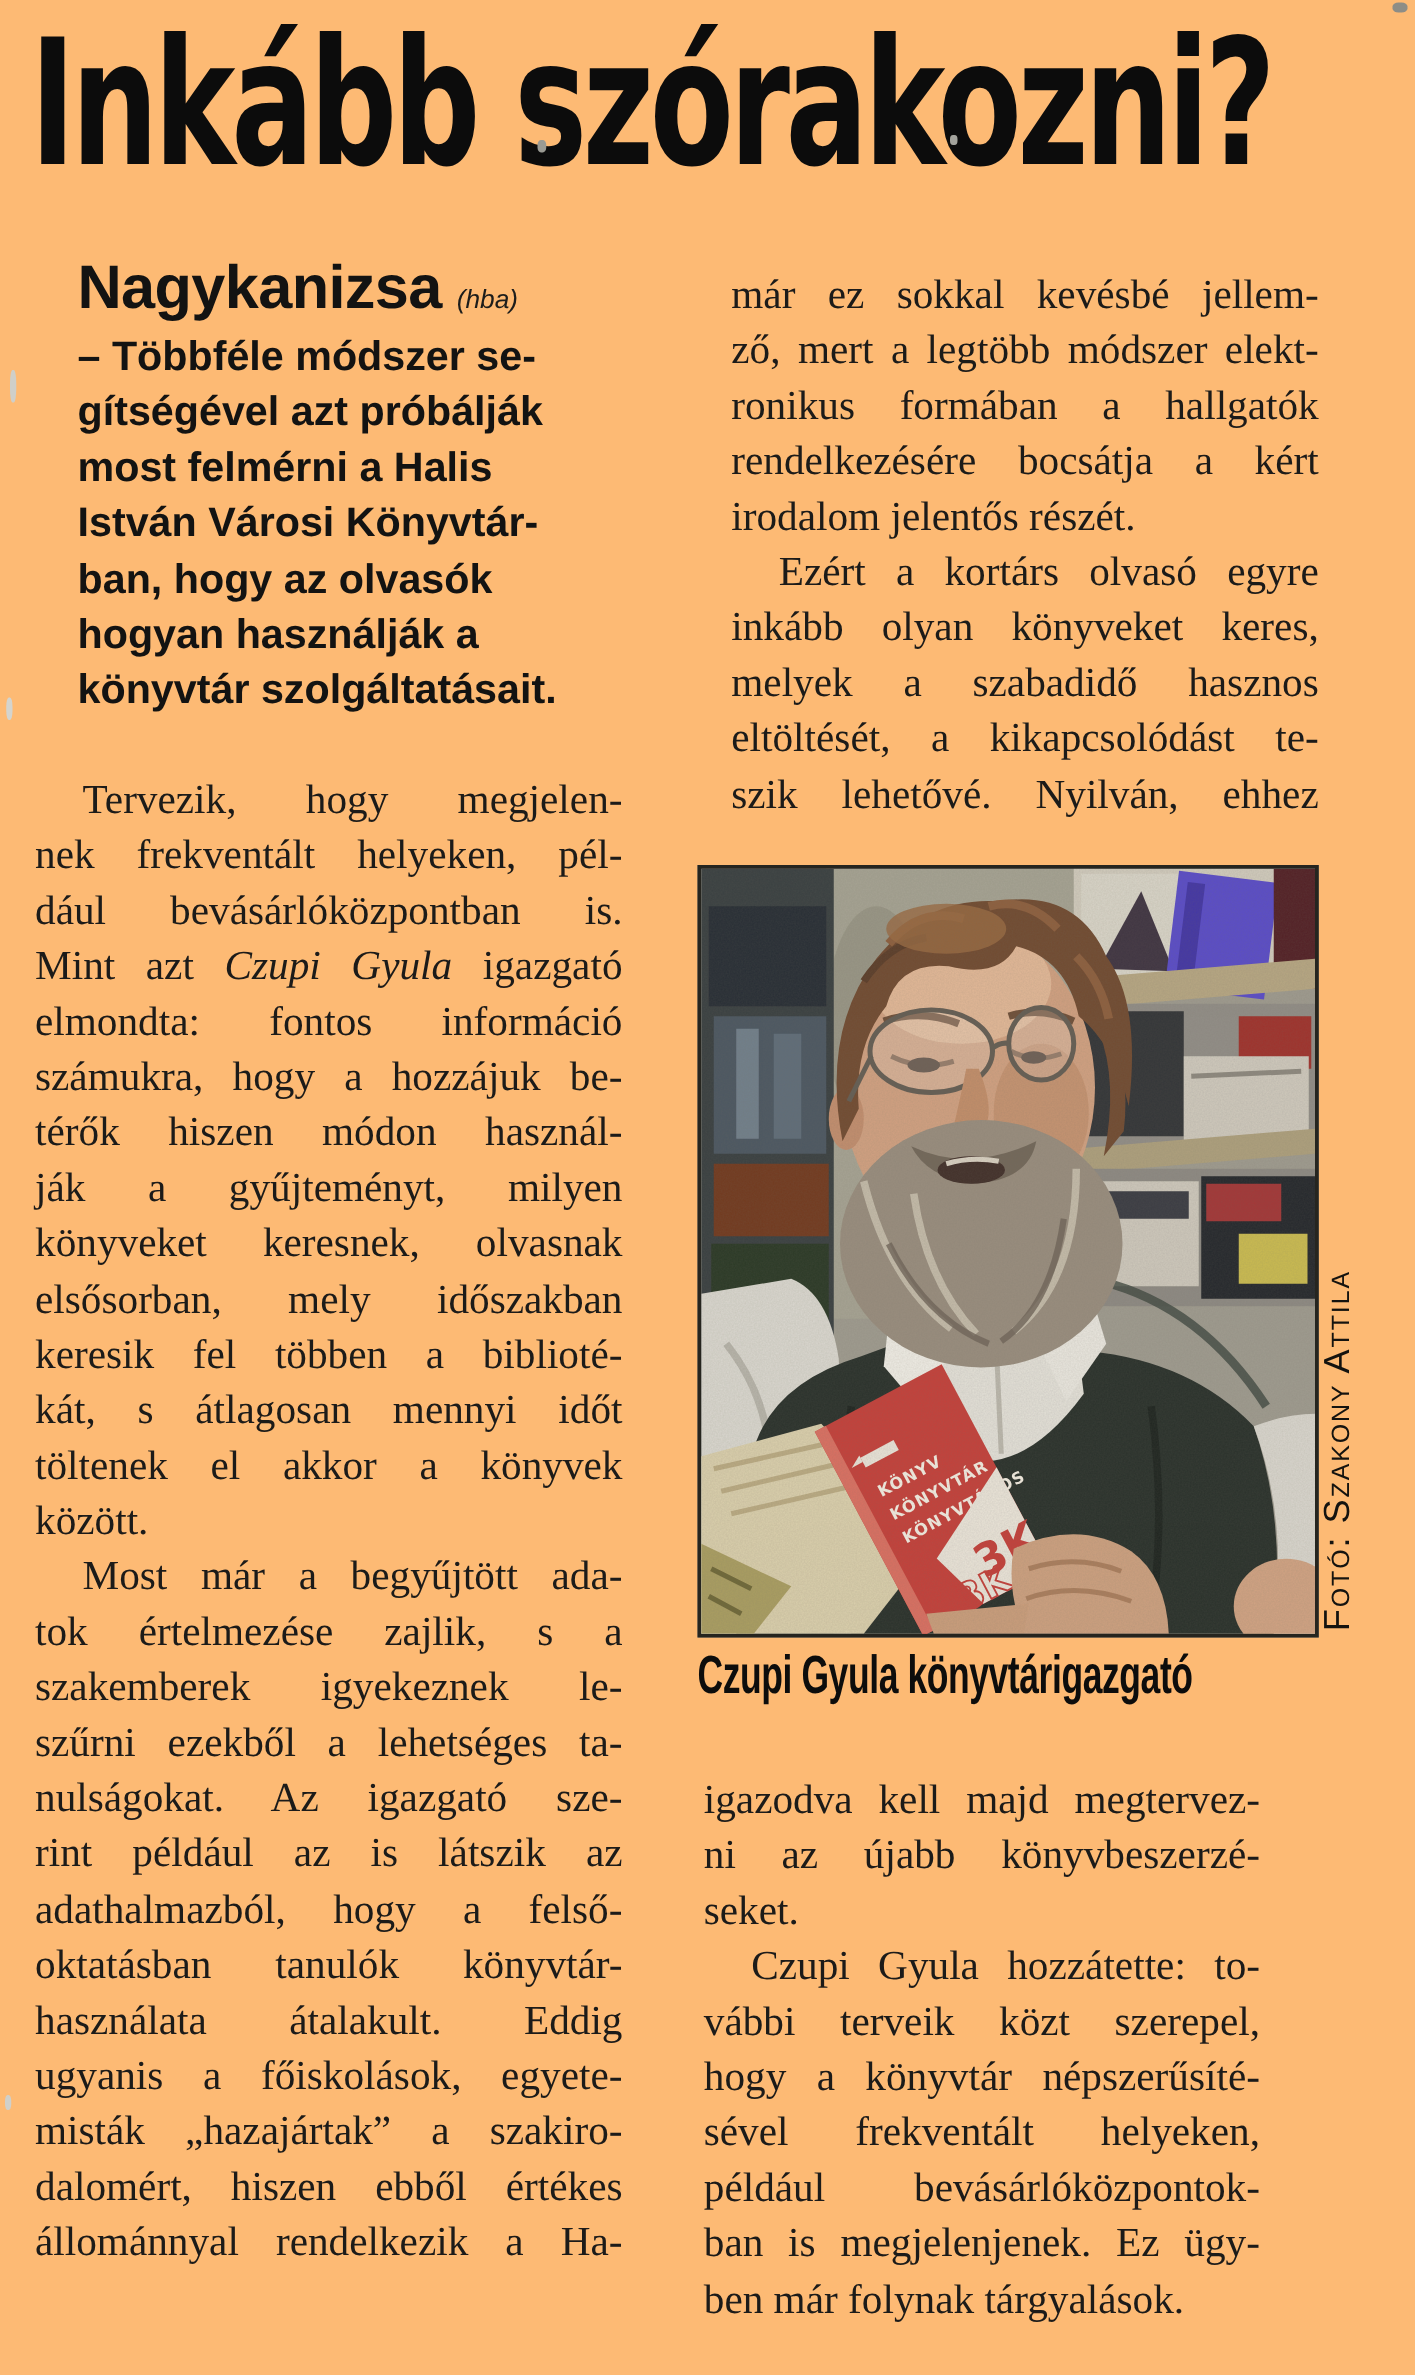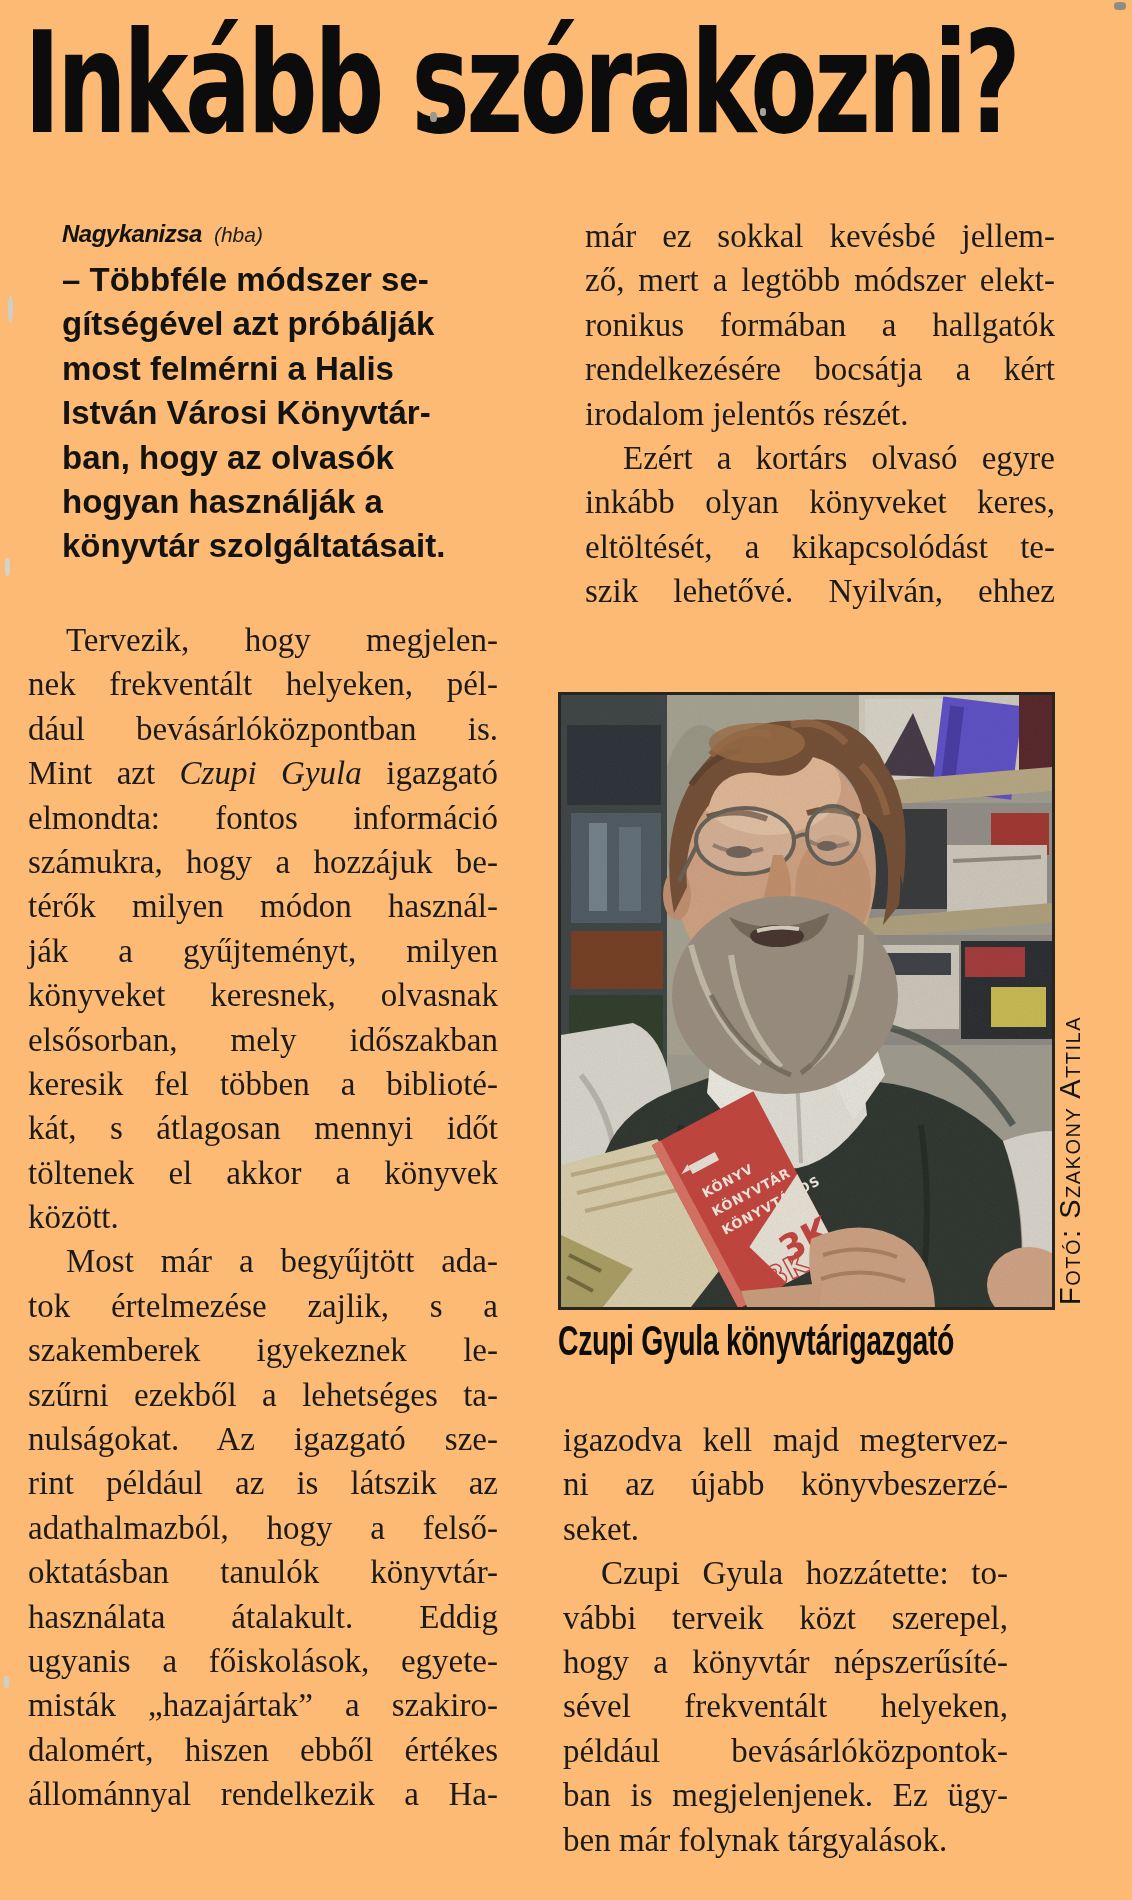--- a/index.html
+++ b/index.html
@@ -13,21 +13,21 @@
     font-family:"DejaVu Sans", sans-serif; font-weight:bold;
     font-size:140px; line-height:1; letter-spacing:-5px;
     color:#0c0c0c; white-space:nowrap;
     transform:scaleX(0.70); transform-origin:0 0;
   }
   .lead {
     position:absolute; left:62px; top:208px; width:412px;
     font-family:"Liberation Sans", sans-serif; font-weight:bold;
     font-size:33px; line-height:45px; color:#131312;
   }
-  .lead .loc { font-style:italic; font-size:24px; letter-spacing:-0.5px; }
+  .lead .loc { font-size:49px; letter-spacing:-0.5px; }
   .lead .hba { font-style:italic; font-weight:normal; font-size:21px; margin-left:12px; color:#1d1d1b; }
   .lead .tline { text-align:left !important; text-align-last:left !important; }
   .body { position:absolute; font-size:33px; line-height:44.4px; color:#1c1b19; }
   .left-col     { left:28px;  top:618px;  width:470px; }
   .right-top    { left:585px; top:214px;  width:470px; }
   .right-bottom { left:563px; top:1418px; width:445px; }
   .tline { text-align:justify; text-align-last:justify; height:44.4px; overflow:visible; white-space:nowrap0; }
   .tline.nj { text-align:left; text-align-last:left; }
   .tline.ind { text-indent:38px; }
   .it { font-style:italic; }
@@ -74,21 +74,21 @@
   </div>
 
   <div class="body left-col">
     <div>
         <div class="tline ind">Tervezik, hogy megjelen-</div>
         <div class="tline">nek frekventált helyeken, pél-</div>
         <div class="tline">dául bevásárlóközpontban is.</div>
         <div class="tline"><span>Mint azt </span><span class="it">Czupi Gyula</span><span> igazgató</span></div>
         <div class="tline">elmondta: fontos információ</div>
         <div class="tline">számukra, hogy a hozzájuk be-</div>
-        <div class="tline">térők milyen módon használ-</div>
+        <div class="tline">térők hiszen módon használ-</div>
         <div class="tline">ják a gyűjteményt, milyen</div>
         <div class="tline">könyveket keresnek, olvasnak</div>
         <div class="tline">elsősorban, mely időszakban</div>
         <div class="tline">keresik fel többen a biblioté-</div>
         <div class="tline">kát, s átlagosan mennyi időt</div>
         <div class="tline">töltenek el akkor a könyvek</div>
         <div class="tline nj">között.</div>
       </div>
     <div>
         <div class="tline ind">Most már a begyűjtött ada-</div>
@@ -111,20 +111,21 @@
     <div>
         <div class="tline">már ez sokkal kevésbé jellem-</div>
         <div class="tline">ző, mert a legtöbb módszer elekt-</div>
         <div class="tline">ronikus formában a hallgatók</div>
         <div class="tline">rendelkezésére bocsátja a kért</div>
         <div class="tline nj">irodalom jelentős részét.</div>
       </div>
     <div>
         <div class="tline ind">Ezért a kortárs olvasó egyre</div>
         <div class="tline">inkább olyan könyveket keres,</div>
+        <div class="tline">melyek a szabadidő hasznos</div>
         <div class="tline">eltöltését, a kikapcsolódást te-</div>
         <div class="tline">szik lehetővé. Nyilván, ehhez</div>
       </div>
   </div>
 
   <figure class="photo">
     <svg width="491" height="612" viewBox="0 0 491 612" xmlns="http://www.w3.org/2000/svg">
       <defs>
         <filter id="grain">
           <feTurbulence type="fractalNoise" baseFrequency="0.8" numOctaves="2" result="n"></feTurbulence>

